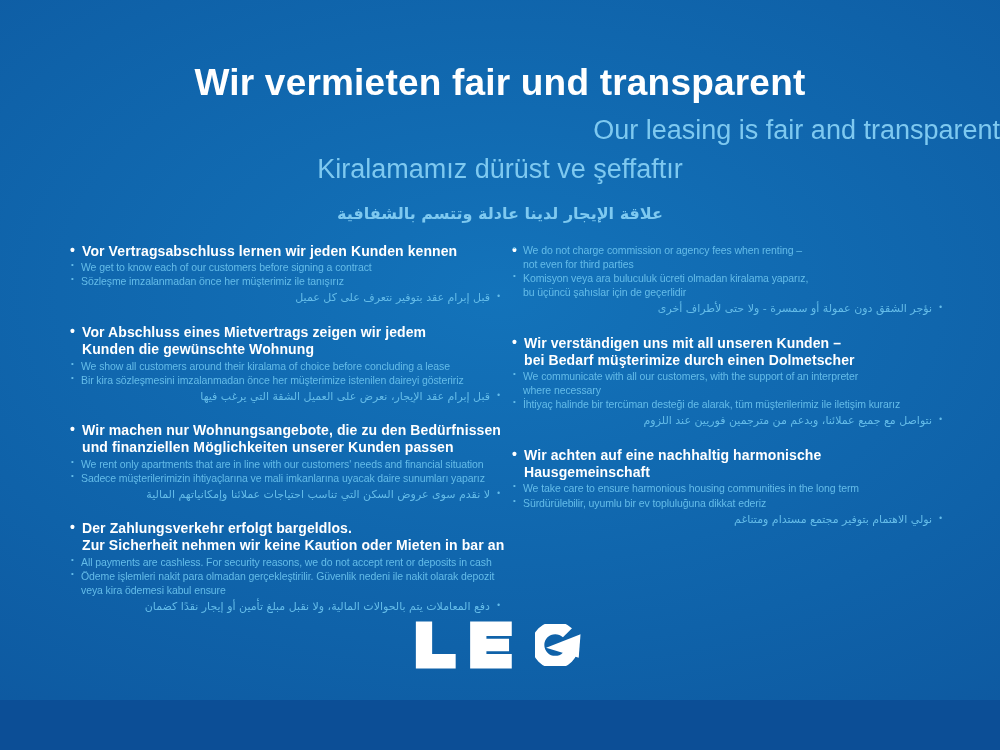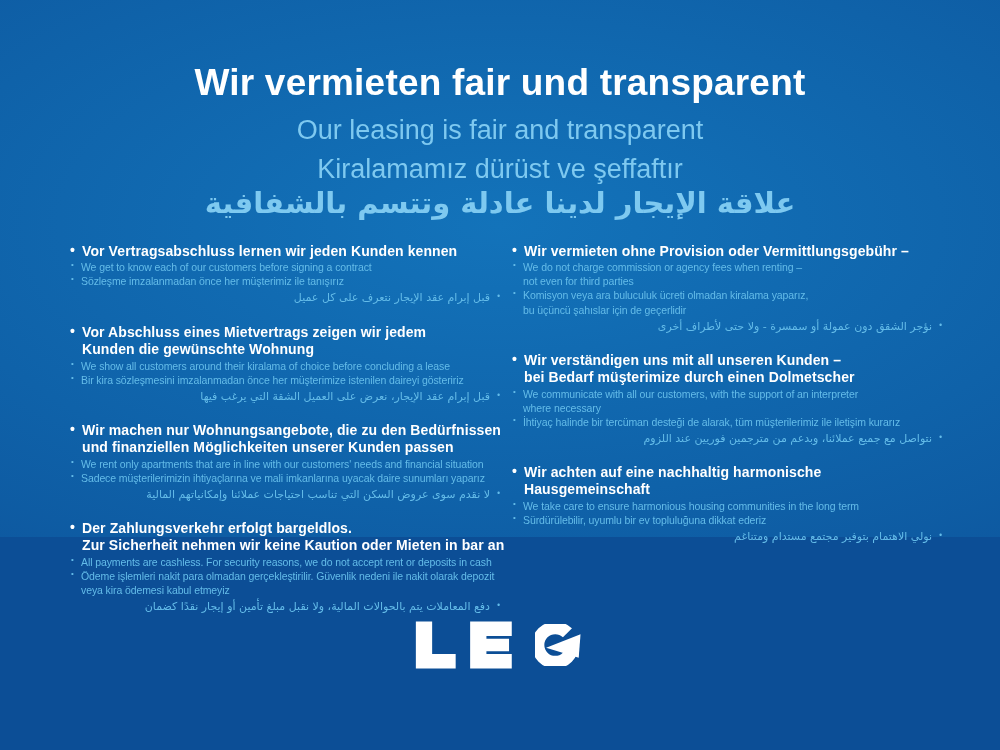--- a/index.html
+++ b/index.html
@@ -2,29 +2,29 @@
 <html><head>
 <meta charset="utf-8">
 <style>
   html,body{margin:0;padding:0;}
   body{
     width:1000px;height:750px;overflow:hidden;
     font-family:"Liberation Sans",sans-serif;
     background:#0c4e96;
   }
   .poster{
-    position:relative;width:1000px;height:537px;box-sizing:border-box;
+    position:relative;width:1000px;height:700px;box-sizing:border-box;
     background:radial-gradient(ellipse 120% 105% at 50% 42%, #1373ba 0%, #0f62a9 48%, #0c4e96 100%);
   }
   
   .header{position:absolute;top:62px;left:0;right:0;text-align:center;}
   .t-de{font-size:37px;font-weight:bold;color:#ffffff;letter-spacing:0.2px;margin-bottom:11px;}
-  .t-en{font-size:27px;color:#7ec9f0;margin-bottom:8px;}
-  .t-tr{font-size:27px;color:#7ec9f0;margin-bottom:1px;}
-  .t-ar{font-size:29px;color:#7ec9f0;font-weight:bold;direction:rtl;
+  .t-en{font-size:27px;color:#7ec9f0;margin-bottom:8px;text-align:right;}
+  .t-tr{font-size:27px;color:#7ec9f0;margin-bottom:19px;}
+  .t-ar{font-size:16px;color:#7ec9f0;font-weight:bold;direction:rtl;
         font-family:"DejaVu Sans",sans-serif;}
   
   .columns{position:absolute;top:243px;left:70px;width:874px;
            display:flex;justify-content:space-between;}
   .col{width:432px;}
   .item{margin-bottom:18px;}
   .de-line{position:relative;padding-left:12px;white-space:nowrap;
            color:#ffffff;font-weight:bold;font-size:14px;line-height:1.24;letter-spacing:0.1px;}
   .de-line .blt{position:absolute;left:0;top:-1px;font-size:14px;}
   .sub-line{position:relative;padding-left:11px;white-space:nowrap;
@@ -49,48 +49,48 @@
     <div class="t-tr">Kiralamamız dürüst ve şeffaftır</div>
     <div class="t-ar">علاقة الإيجار لدينا عادلة وتتسم بالشفافية</div>
   </div>
 
   <div class="columns">
     <div class="col" id="col-left">
         <div class="item">
           <div class="de-line"><span class="blt">•</span><span>Vor Vertragsabschluss lernen wir jeden Kunden kennen</span></div>
           <div class="sub-line"><span class="blt">•</span><span>We get to know each of our customers before signing a contract</span></div>
           <div class="sub-line"><span class="blt">•</span><span>Sözleşme imzalanmadan önce her müşterimiz ile tanışırız</span></div>
-          <div class="ar-line"><span class="blt">•</span><span>قبل إبرام عقد الإيجار نتعرف على كل عميل</span></div>
+          <div class="ar-line"><span class="blt">•</span><span>قبل إبرام عقد بتوفير نتعرف على كل عميل</span></div>
         </div>
         <div class="item">
           <div class="de-line"><span class="blt">•</span><span>Vor Abschluss eines Mietvertrags zeigen wir jedem</span></div>
           <div class="de-line"><span>Kunden die gewünschte Wohnung</span></div>
           <div class="sub-line"><span class="blt">•</span><span>We show all customers around their kiralama of choice before concluding a lease</span></div>
           <div class="sub-line"><span class="blt">•</span><span>Bir kira sözleşmesini imzalanmadan önce her müşterimize istenilen daireyi gösteririz</span></div>
           <div class="ar-line"><span class="blt">•</span><span>قبل إبرام عقد الإيجار، نعرض على العميل الشقة التي يرغب فيها</span></div>
         </div>
         <div class="item">
           <div class="de-line"><span class="blt">•</span><span>Wir machen nur Wohnungsangebote, die zu den Bedürfnissen</span></div>
           <div class="de-line"><span>und finanziellen Möglichkeiten unserer Kunden passen</span></div>
           <div class="sub-line"><span class="blt">•</span><span>We rent only apartments that are in line with our customers' needs and financial situation</span></div>
           <div class="sub-line"><span class="blt">•</span><span>Sadece müşterilerimizin ihtiyaçlarına ve mali imkanlarına uyacak daire sunumları yaparız</span></div>
           <div class="ar-line"><span class="blt">•</span><span>لا نقدم سوى عروض السكن التي تناسب احتياجات عملائنا وإمكانياتهم المالية</span></div>
         </div>
         <div class="item">
           <div class="de-line"><span class="blt">•</span><span>Der Zahlungsverkehr erfolgt bargeldlos.</span></div>
           <div class="de-line"><span>Zur Sicherheit nehmen wir keine Kaution oder Mieten in bar an</span></div>
           <div class="sub-line"><span class="blt">•</span><span>All payments are cashless. For security reasons, we do not accept rent or deposits in cash</span></div>
           <div class="sub-line"><span class="blt">•</span><span>Ödeme işlemleri nakit para olmadan gerçekleştirilir. Güvenlik nedeni ile nakit olarak depozit</span></div>
-          <div class="sub-line"><span>veya kira ödemesi kabul etmeyiz</span></div>
+          <div class="sub-line"><span>veya kira ödemesi kabul ensure</span></div>
           <div class="ar-line"><span class="blt">•</span><span>دفع المعاملات يتم بالحوالات المالية، ولا نقبل مبلغ تأمين أو إيجار نقدًا كضمان</span></div>
         </div>
       </div>
     <div class="col" id="col-right">
         <div class="item">
-          <div class="de-line"><span class="blt">•</span><span>Wir vermieten ohne Provision oder Vermittlungsgebühr –</span></div>
+          <div class="de-line"><span class="blt">•</span></div>
           <div class="sub-line"><span class="blt">•</span><span>We do not charge commission or agency fees when renting –</span></div>
           <div class="sub-line"><span>not even for third parties</span></div>
           <div class="sub-line"><span class="blt">•</span><span>Komisyon veya ara buluculuk ücreti olmadan kiralama yaparız,</span></div>
           <div class="sub-line"><span>bu üçüncü şahıslar için de geçerlidir</span></div>
           <div class="ar-line"><span class="blt">•</span><span>نؤجر الشقق دون عمولة أو سمسرة - ولا حتى لأطراف أخرى</span></div>
         </div>
         <div class="item">
           <div class="de-line"><span class="blt">•</span><span>Wir verständigen uns mit all unseren Kunden –</span></div>
           <div class="de-line"><span>bei Bedarf müşterimize durch einen Dolmetscher</span></div>
           <div class="sub-line"><span class="blt">•</span><span>We communicate with all our customers, with the support of an interpreter</span></div>

